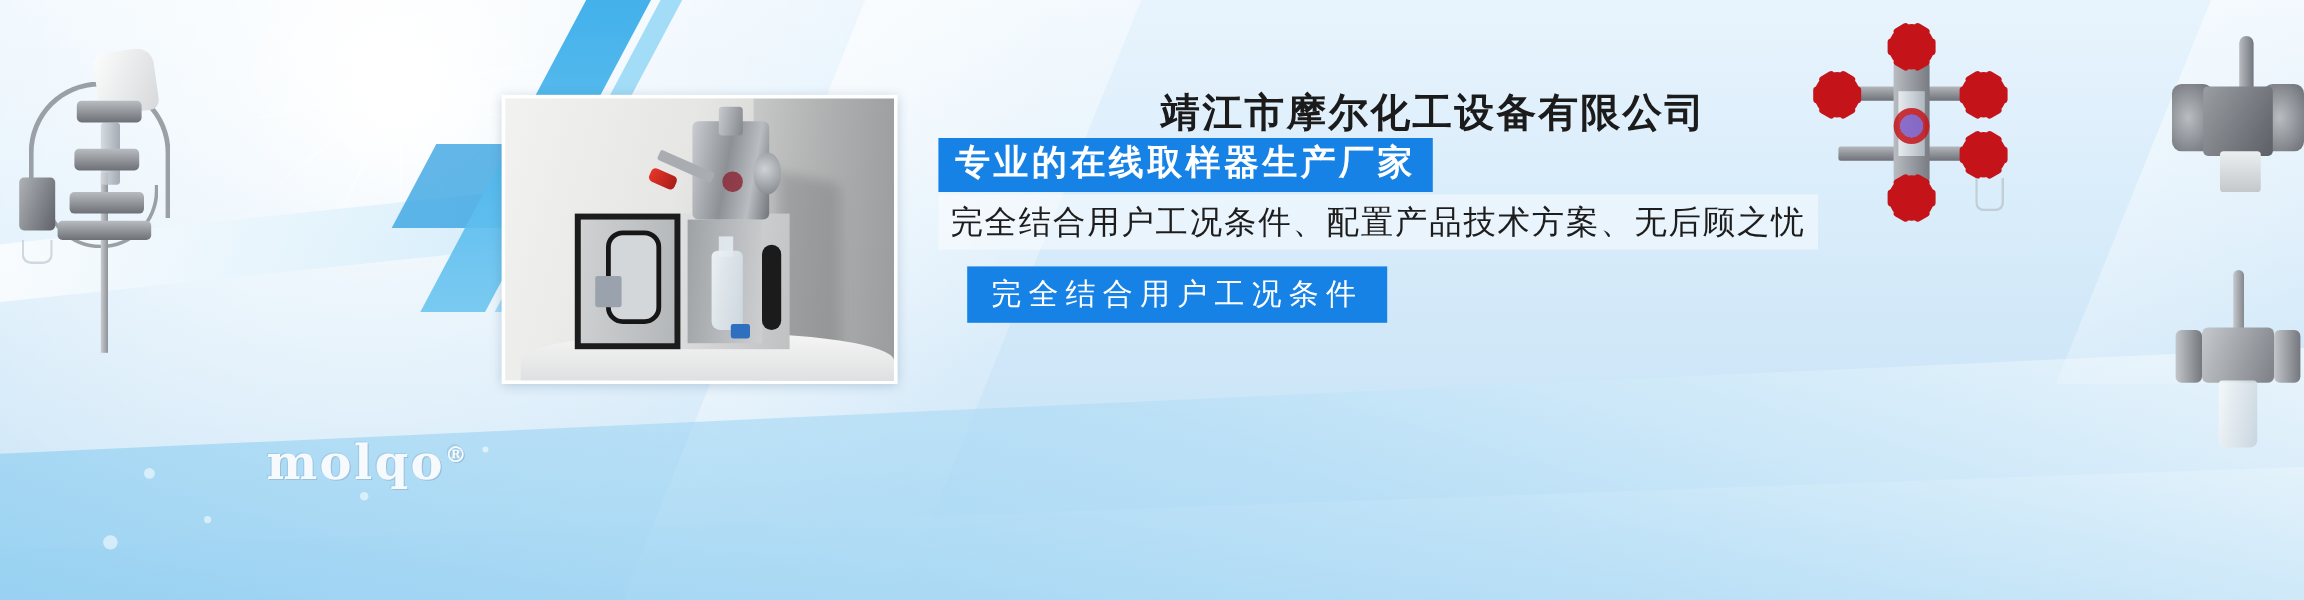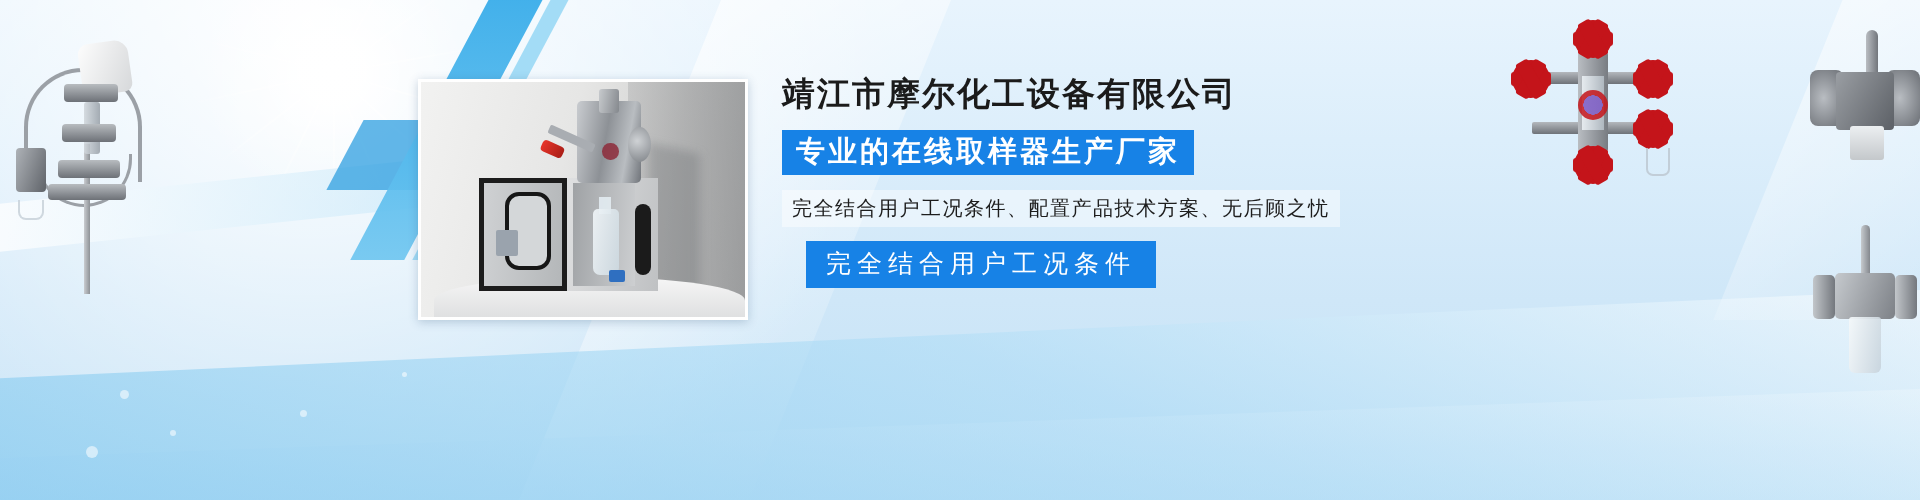--- a/index.html
+++ b/index.html
@@ -70,30 +70,30 @@
   .ph-flange{position:absolute;left:64%;top:19%;width:7%;height:15%;background:radial-gradient(circle at 40% 40%,#cfd2d5,#7c8085);border-radius:50%;}
   .ph-lever{position:absolute;left:39%;top:22%;width:15%;height:4%;background:#a9adb2;transform:rotate(24deg);border-radius:2px;}
   .ph-red{position:absolute;left:37%;top:26%;width:7%;height:5%;background:linear-gradient(100deg,#e8352a,#a81d16);border-radius:4px;transform:rotate(24deg);}
   .ph-logo{position:absolute;left:56%;top:26%;width:5%;height:7%;background:#8d2a3a;border-radius:50%;opacity:.85;}
   .ph-shadow{position:absolute;left:70%;top:28%;width:16%;height:60%;background:rgba(90,94,98,.28);filter:blur(5px);transform:skewY(12deg);}
   
   .txt{position:absolute;left:782px;top:76px;width:640px;}
   .company{
     font-family:"DejaVu Serif","Liberation Serif",serif;
     font-size:33px;font-weight:700;color:#1b1b1b;letter-spacing:2px;
-    white-space:nowrap;line-height:1.1;
+    white-space:nowrap;line-height:1.1;text-align:right;
   }
   .tag1{
-    display:inline-block;margin-top:18px;background:#1782e6;color:#fff;
+    display:inline-block;margin-top:3px;background:#1782e6;color:#fff;
     font-size:29px;font-weight:700;letter-spacing:3px;padding:6px 14px 8px 14px;
     white-space:nowrap;line-height:1.05;font-family:Liberation Serif, serif;
   }
   .line3{
-    margin-top:15px;display:inline-block;background:rgba(255,255,255,.45);
-    font-size:20px;color:#1d1d1d;letter-spacing:1.5px;padding:5px 10px;white-space:nowrap;
+    margin-top:2px;display:inline-block;background:rgba(255,255,255,.45);
+    font-size:27px;color:#1d1d1d;letter-spacing:1.5px;padding:5px 10px;white-space:nowrap;
   }
   .tag2{
     display:inline-block;margin-top:14px;margin-left:24px;background:#1782e6;color:#fff;
     font-size:25px;font-weight:500;letter-spacing:6px;padding:6px 20px 8px 20px;white-space:nowrap;
   }
   .eng{
     margin-top:14px;width:408px;font-family:"DejaVu Serif","Liberation Serif",serif;
     font-size:8.6px;line-height:1.65;color:#4e5d6e;letter-spacing:.25px;
     text-transform:uppercase;font-weight:700;
   }
@@ -265,14 +265,17 @@
   </div>
 
   <div class="prod-r3">
     <div class="r3-stem"></div>
     <div class="r3-fl r3-f1"></div>
       <div class="r3-fl r3-f2"></div>
     <div class="r3-body"></div>
     <div class="r3-cyl"></div>
   </div>
 
+  <div class="wm">
+    <span>molqo</span><sup>®</sup>
+  </div>
 
 </div>
 
 </body></html>

